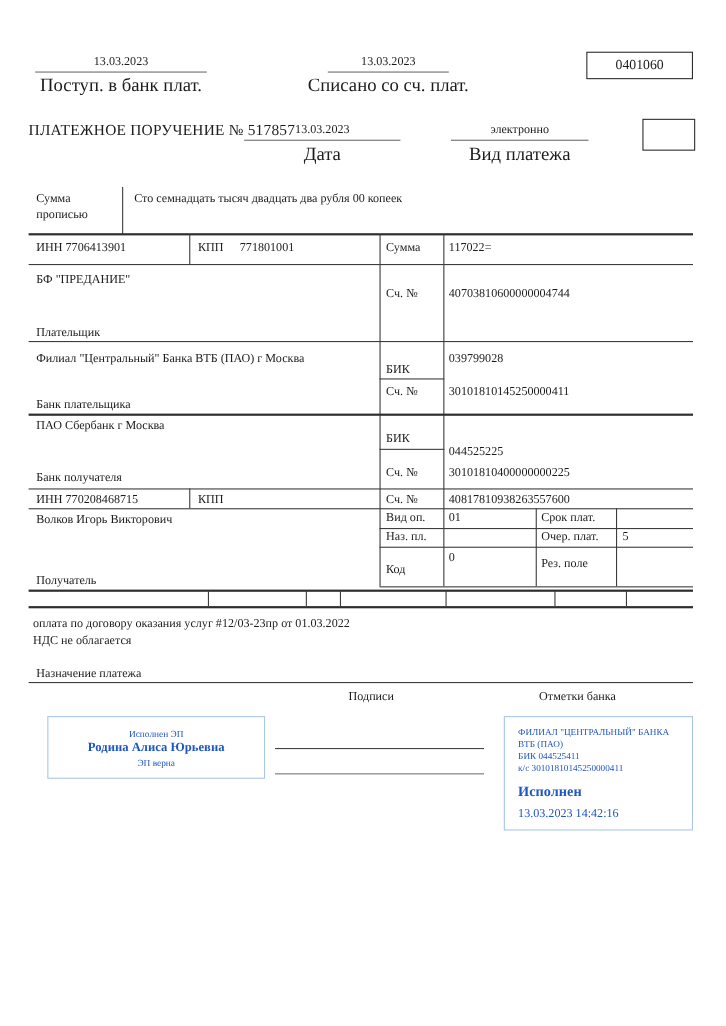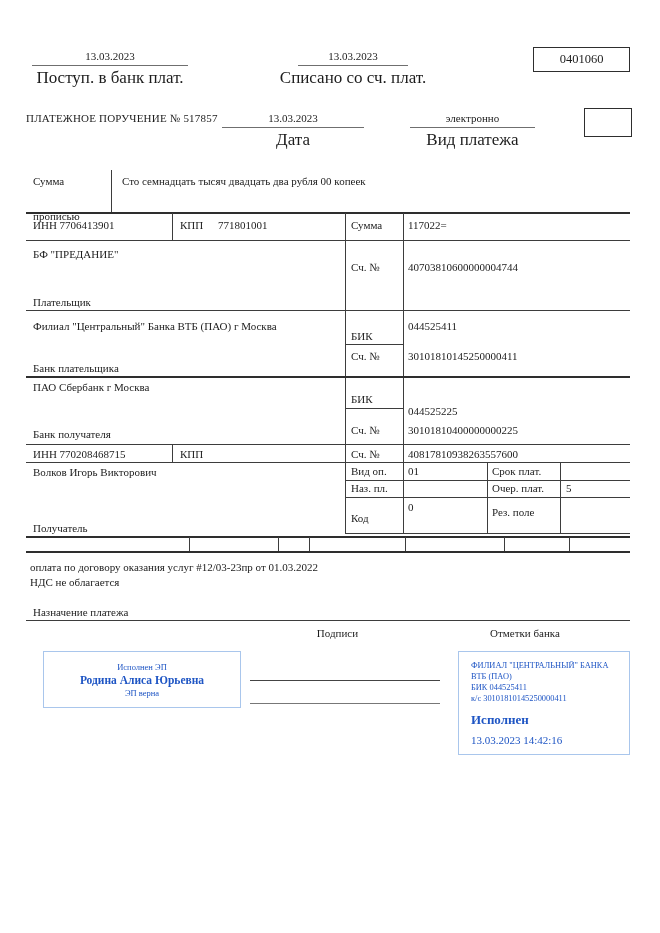--- a/index.html
+++ b/index.html
@@ -1,21 +1,21 @@
 <!DOCTYPE html>
 <html style="--stamp-blue: #1e55c4; --stamp-border: #a9c6ec;"><head>
 <meta charset="utf-8">
 <style>
   html,body{margin:0;padding:0;background:#e8e8e8;}
   #page{position:relative;width:660px;height:933px;background:#ffffff;overflow:hidden;
         font-family:"Liberation Serif","DejaVu Serif",serif;color:#1c1c1c;}
   .t{position:absolute;font-size:11px;white-space:nowrap;line-height:1.15;}
   .c{text-align:center;}
   .sm{font-size:17px;}
-  .title{font-size:11px;letter-spacing:.2px;}
+  .title{font-size:14px;letter-spacing:.2px;}
   .hl{position:absolute;height:1px;background:#3d3d3d;}
   .hl2{position:absolute;height:2px;background:#2e2e2e;}
   .ul{position:absolute;height:1px;background:#6f6f6f;}
   .vl{position:absolute;width:1px;background:#3d3d3d;}
   .box{position:absolute;border:1px solid #2e2e2e;background:#fff;}
   .blue{color:var(--stamp-blue);}
   .bluebox{position:absolute;border:1px solid var(--stamp-border);background:#fff;}
   .sigstamp{display:flex;flex-direction:column;align-items:center;justify-content:center;gap:2px;}
   .sigstamp .tiny{font-size:8.5px;}
   .sigstamp .name{font-size:11.5px;font-weight:bold;}
@@ -45,21 +45,21 @@
   <div class="t c sm" style="left:222px;top:130px;width:142px;">Дата</div>
 
   <div class="t c" style="left:410px;top:112px;width:125px;">электронно</div>
   <div class="ul" style="left:410px;top:127px;width:125px;"></div>
   <div class="t c sm" style="left:410px;top:130px;width:125px;">Вид платежа</div>
 
   <div class="box" style="left:584px;top:108px;width:46px;height:27px;"></div>
 
   <div class="vl" style="left:111px;top:170px;height:43px;"></div>
   <div class="t" style="left:33px;top:175px;">Сумма</div>
-  <div class="t" style="left:33px;top:189px;margin-top:21px;">прописью</div>
+  <div class="t" style="left:33px;top:189px;">прописью</div>
   <div class="t" style="left:122px;top:175px;">Сто семнадцать тысяч двадцать два рубля 00 копеек</div>
 
   <div class="hl2" style="left:26px;top:212px;width:604px;"></div>
   <div class="vl" style="left:345px;top:213px;height:320px;"></div>
   <div class="vl" style="left:403px;top:213px;height:320px;"></div>
   <div class="vl" style="left:172px;top:213px;height:27px;"></div>
   <div class="hl" style="left:26px;top:240px;width:604px;"></div>
   <div class="hl" style="left:26px;top:310px;width:604px;"></div>
   <div class="hl" style="left:345px;top:344px;width:59px;"></div>
   <div class="hl2" style="left:26px;top:376px;width:604px;"></div>
@@ -87,21 +87,21 @@
   <div class="t" style="left:351px;top:219px;">Сумма</div>
   <div class="t" style="left:408px;top:219px;">117022=</div>
 
   <div class="t" style="left:33px;top:248px;">БФ "ПРЕДАНИЕ"</div>
   <div class="t" style="left:351px;top:261px;">Сч. №</div>
   <div class="t" style="left:408px;top:261px;">40703810600000004744</div>
   <div class="t" style="left:33px;top:296px;">Плательщик</div>
 
   <div class="t" style="left:33px;top:320px;">Филиал "Центральный" Банка ВТБ (ПАО) г Москва</div>
   <div class="t" style="left:351px;top:330px;">БИК</div>
-  <div class="t" style="left:408px;top:320px;">044525411</div>
+  <div class="t" style="left:408px;top:320px;">039799028</div>
   <div class="t" style="left:351px;top:350px;">Сч. №</div>
   <div class="t" style="left:408px;top:350px;">30101810145250000411</div>
   <div class="t" style="left:33px;top:362px;">Банк плательщика</div>
 
   <div class="t" style="left:33px;top:381px;">ПАО Сбербанк г Москва</div>
   <div class="t" style="left:351px;top:393px;">БИК</div>
   <div class="t" style="left:408px;top:405px;">044525225</div>
   <div class="t" style="left:351px;top:424px;">Сч. №</div>
   <div class="t" style="left:408px;top:424px;">30101810400000000225</div>
   <div class="t" style="left:33px;top:428px;">Банк получателя</div>

